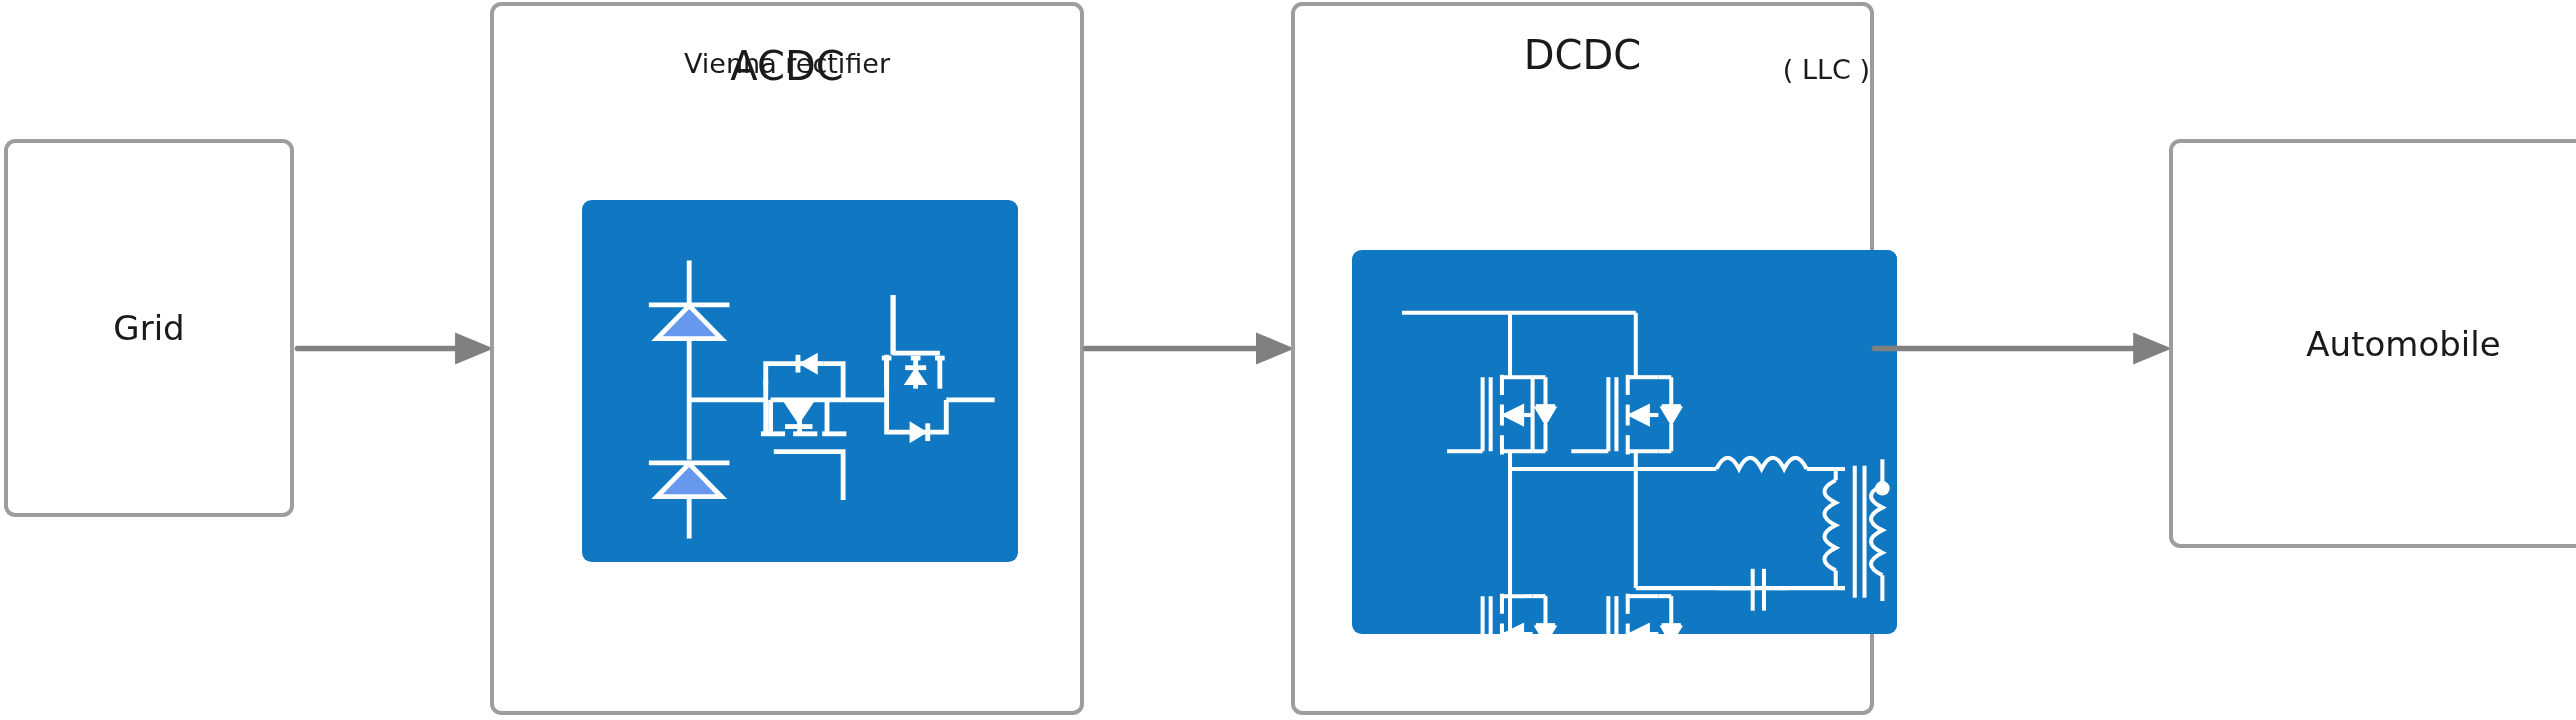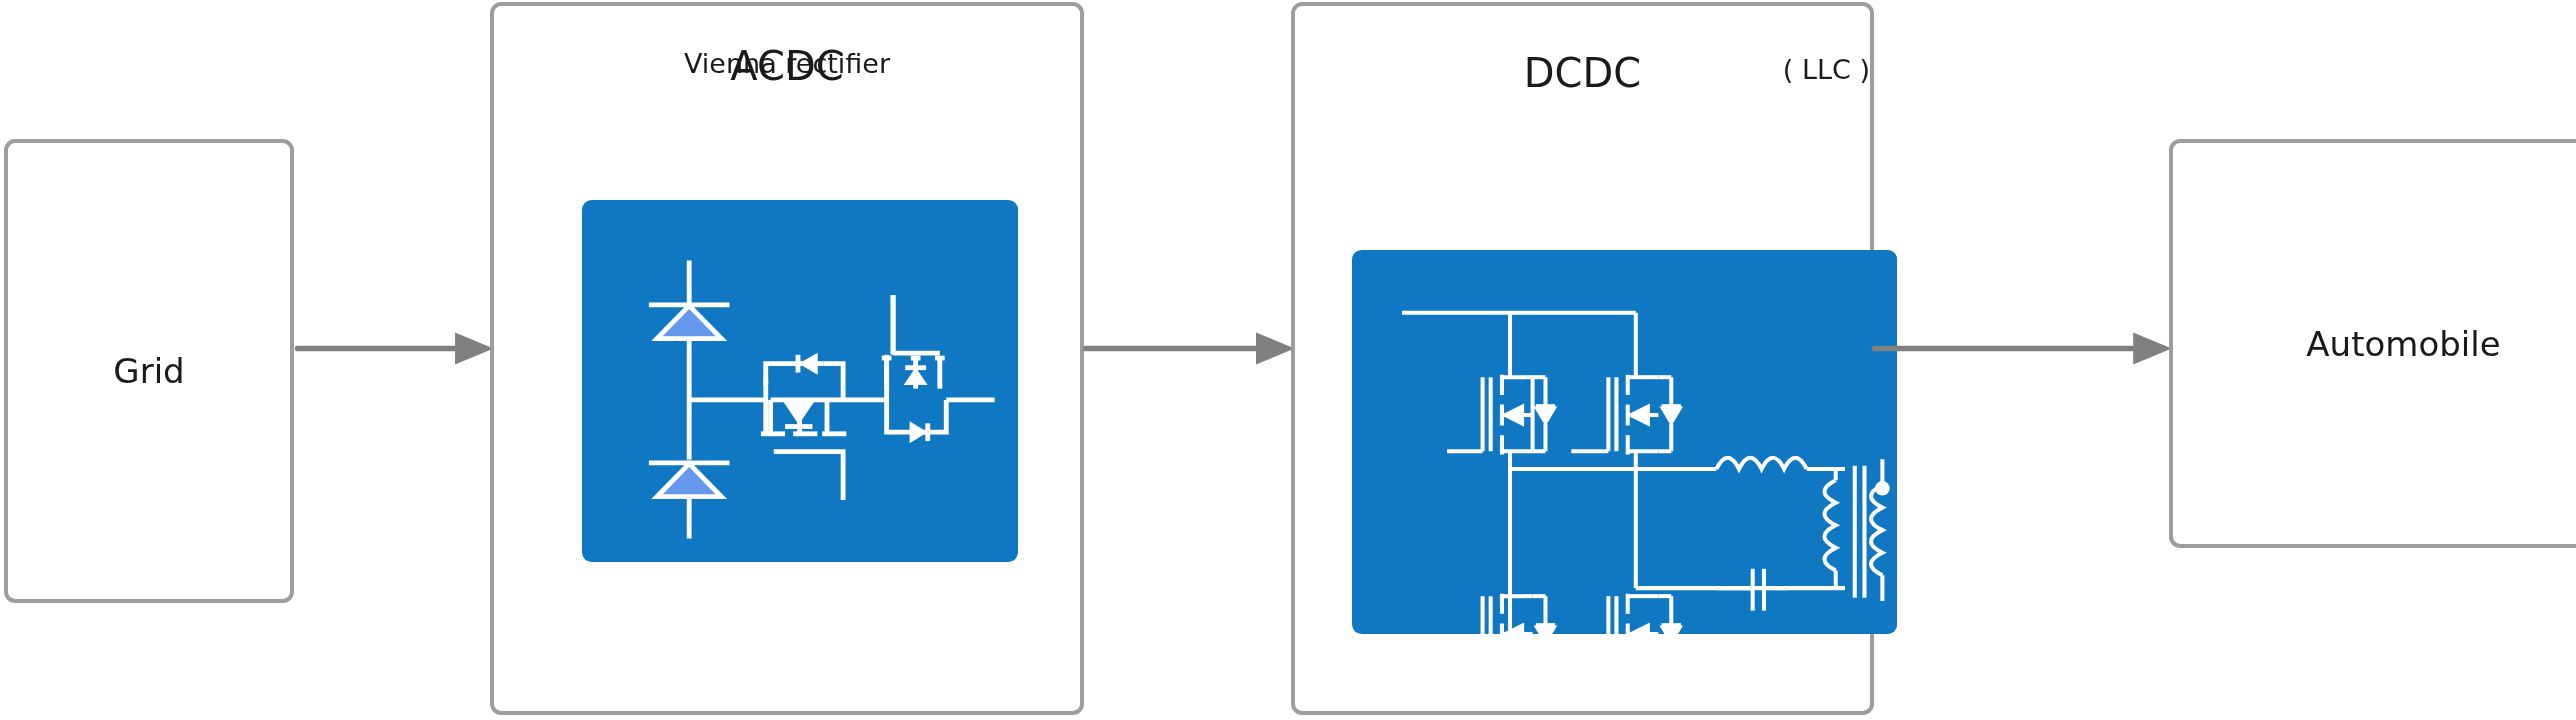--- a/index.html
+++ b/index.html
@@ -32,21 +32,21 @@
     left: 0;
     width: 100%;
     text-align: center;
     color: #1a1a1a;
     font-weight: 400;
     white-space: nowrap;
   }
   
   #grid-node {
     left: 4px; top: 139px;
-    width: 290px; height: 464px;
+    width: 290px; height: 378px;
   }
   #grid-node .node-label {
     top: 50%;
     transform: translateY(-50%);
     font-size: 34px;
     line-height: 1;
   }
   
   #automobile-node {
     left: 2169px; top: 139px;
@@ -78,21 +78,21 @@
     font-size: 40px;
     line-height: 1;
     margin-top: 24px;
   }
   .stage-title.secondary {
     font-size: 27px;
     line-height: 1;
   }
   #acdc-node .stage-title.primary { top: 16px; }
   #acdc-node .stage-title.secondary { top: 44px; }
-  #dcdc-node .stage-title.primary { top: 23px; }
+  #dcdc-node .stage-title.primary { top: 5px; }
   #dcdc-node .stage-title.secondary { top: 50px; text-align: right; }
 
   
   .circuit-panel {
     position: absolute;
     border-radius: 9.7px;
     background: #1078c3;
     overflow: hidden;
   }
   #acdc-panel {

